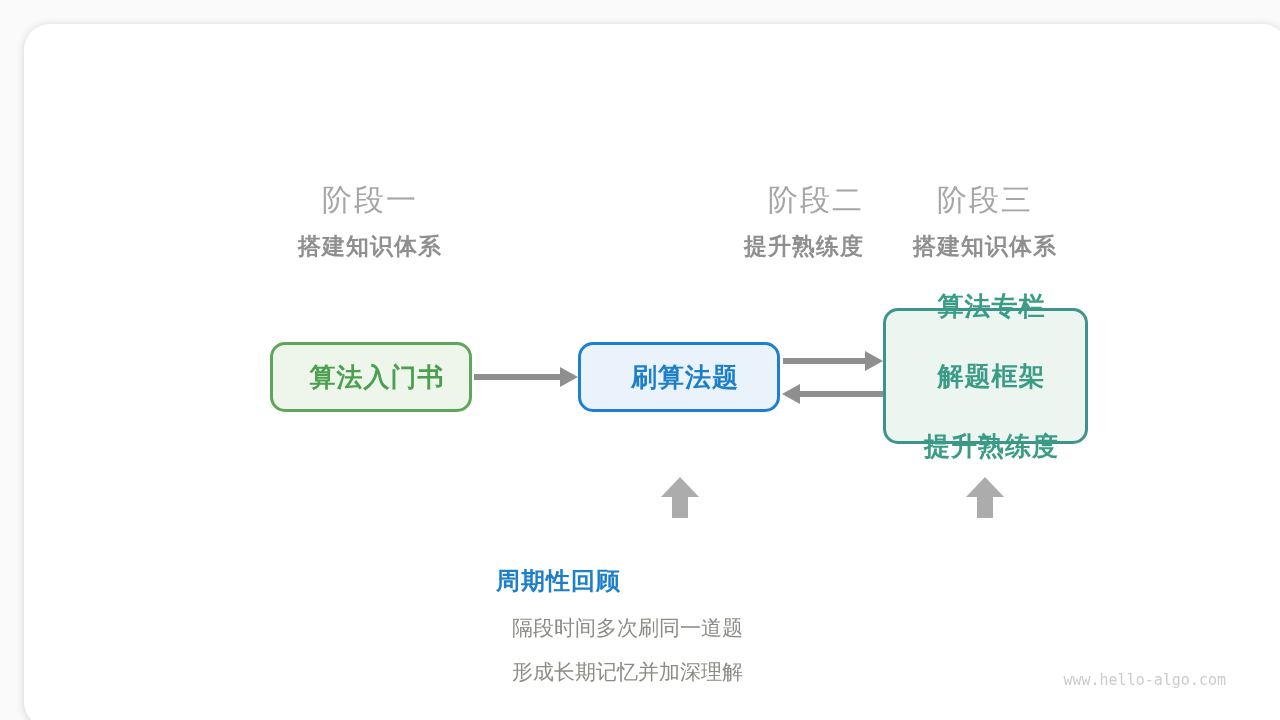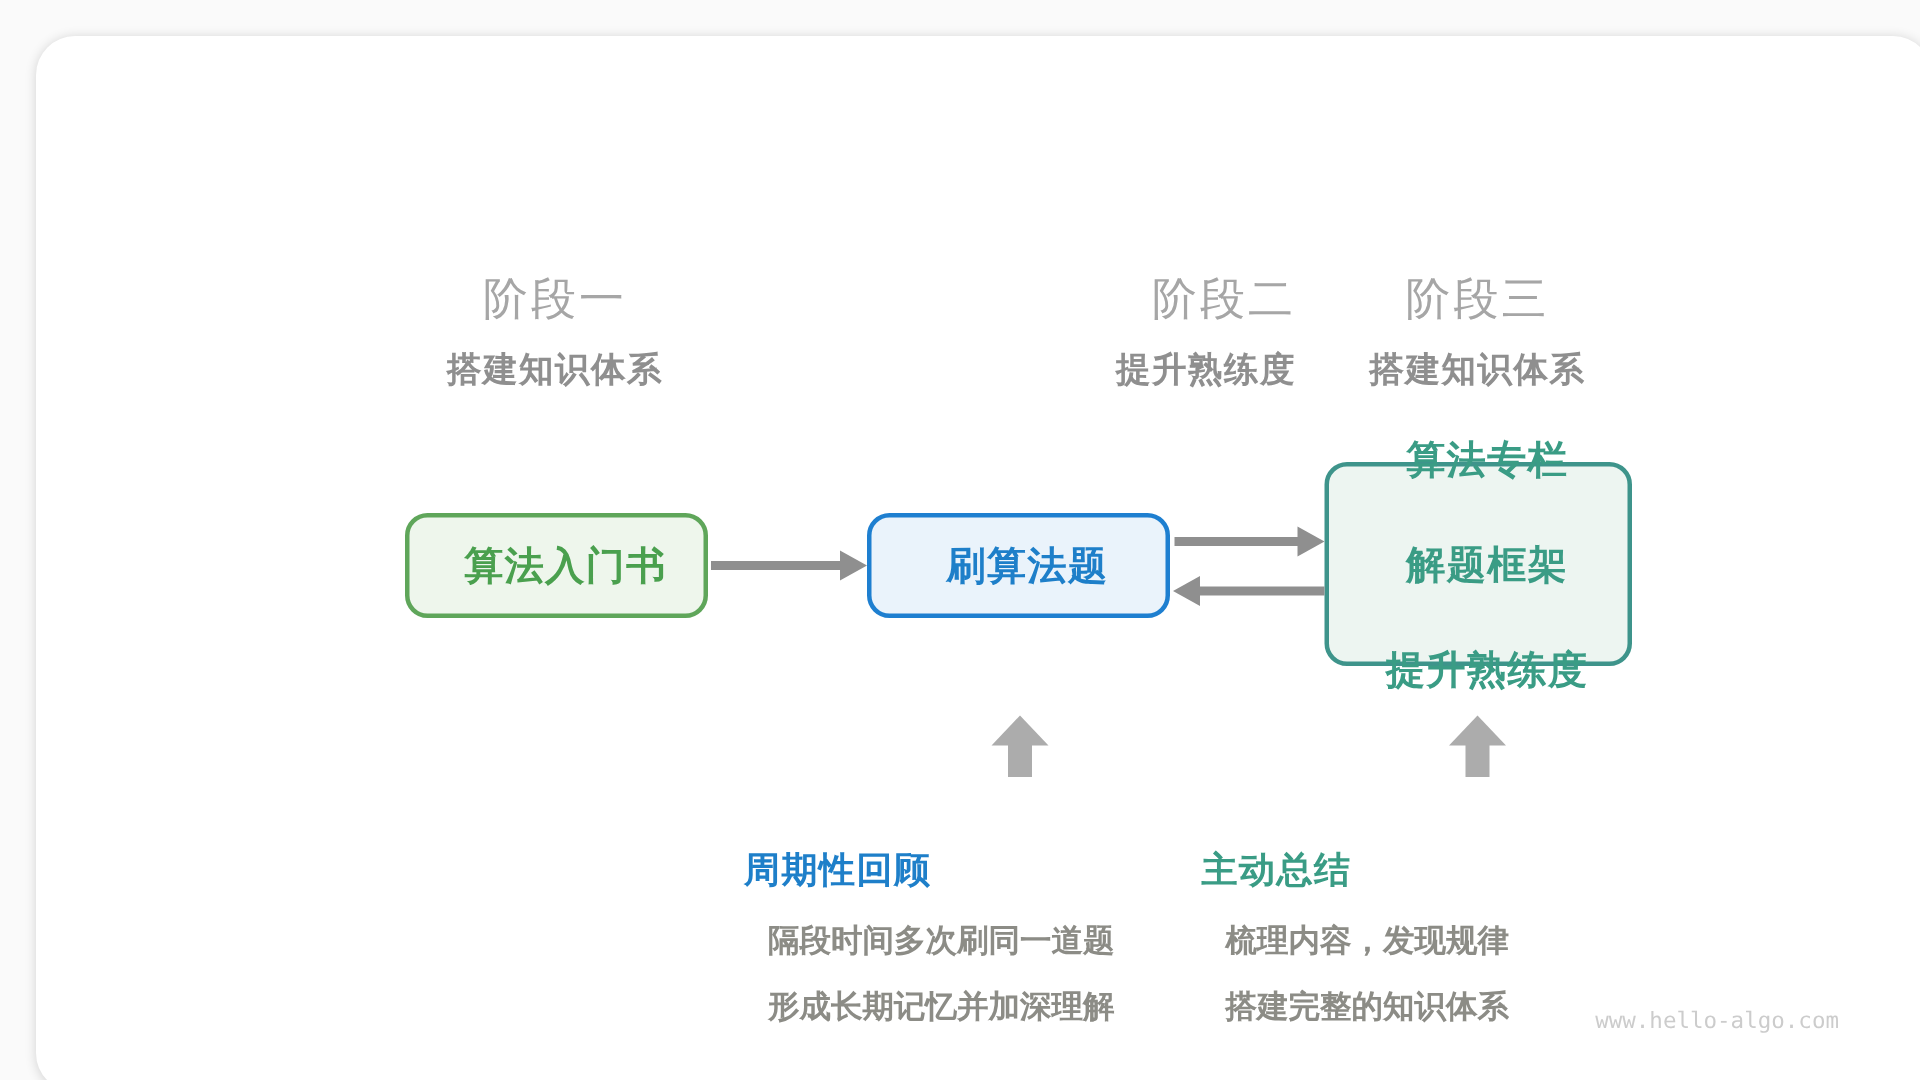--- a/index.html
+++ b/index.html
@@ -117,21 +117,21 @@
     line-height: 28px;
     font-weight: 700;
     letter-spacing: 1px;
   }
   #annotation-review .annotation-label  { color: #1e7fc9; }
   #annotation-summary .annotation-label { color: #3a9c85; }
   .annotation-desc {
     margin-top: 19px;
     font-size: 21px;
     line-height: 28px;
-    font-weight: 700;
+    font-weight: 400;
     color: #8c8c86;
   }
   
   .watermark {
     position: absolute;
     right: 46px; bottom: 23px;
     font-family: "DejaVu Sans Mono", "Liberation Mono", monospace;
     font-size: 15px;
     color: #cccccc;
   }
@@ -180,23 +180,16 @@
   <div class="up-tri" id="up2-tri"></div>
   <div class="up-stem" id="up2-stem"></div>
 
   <div class="annotation" id="annotation-review">
     <div class="annotation-label">周期性回顾</div>
     <div class="annotation-desc">
       <div>隔段时间多次刷同一道题</div>
       <div>形成长期记忆并加深理解</div>
     </div>
   </div>
-  <div class="annotation" id="annotation-summary">
-    <div class="annotation-label">主动总结</div>
-    <div class="annotation-desc">
-      <div>梳理内容，发现规律</div>
-      <div>搭建完整的知识体系</div>
-    </div>
-  </div>
 
   <div class="watermark">www.hello-algo.com</div>
 
 </div>
 
 </body></html>

